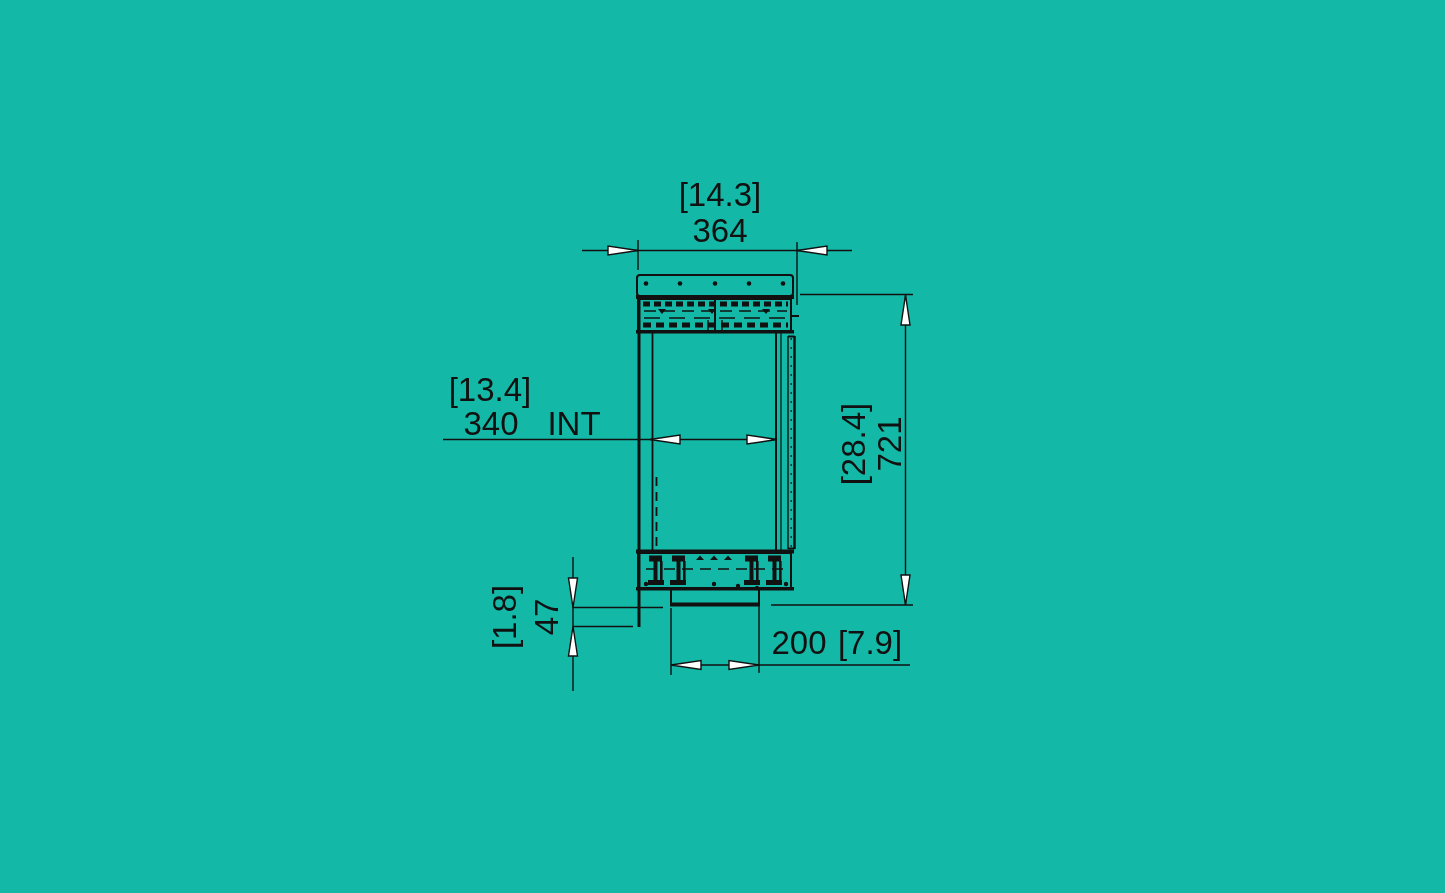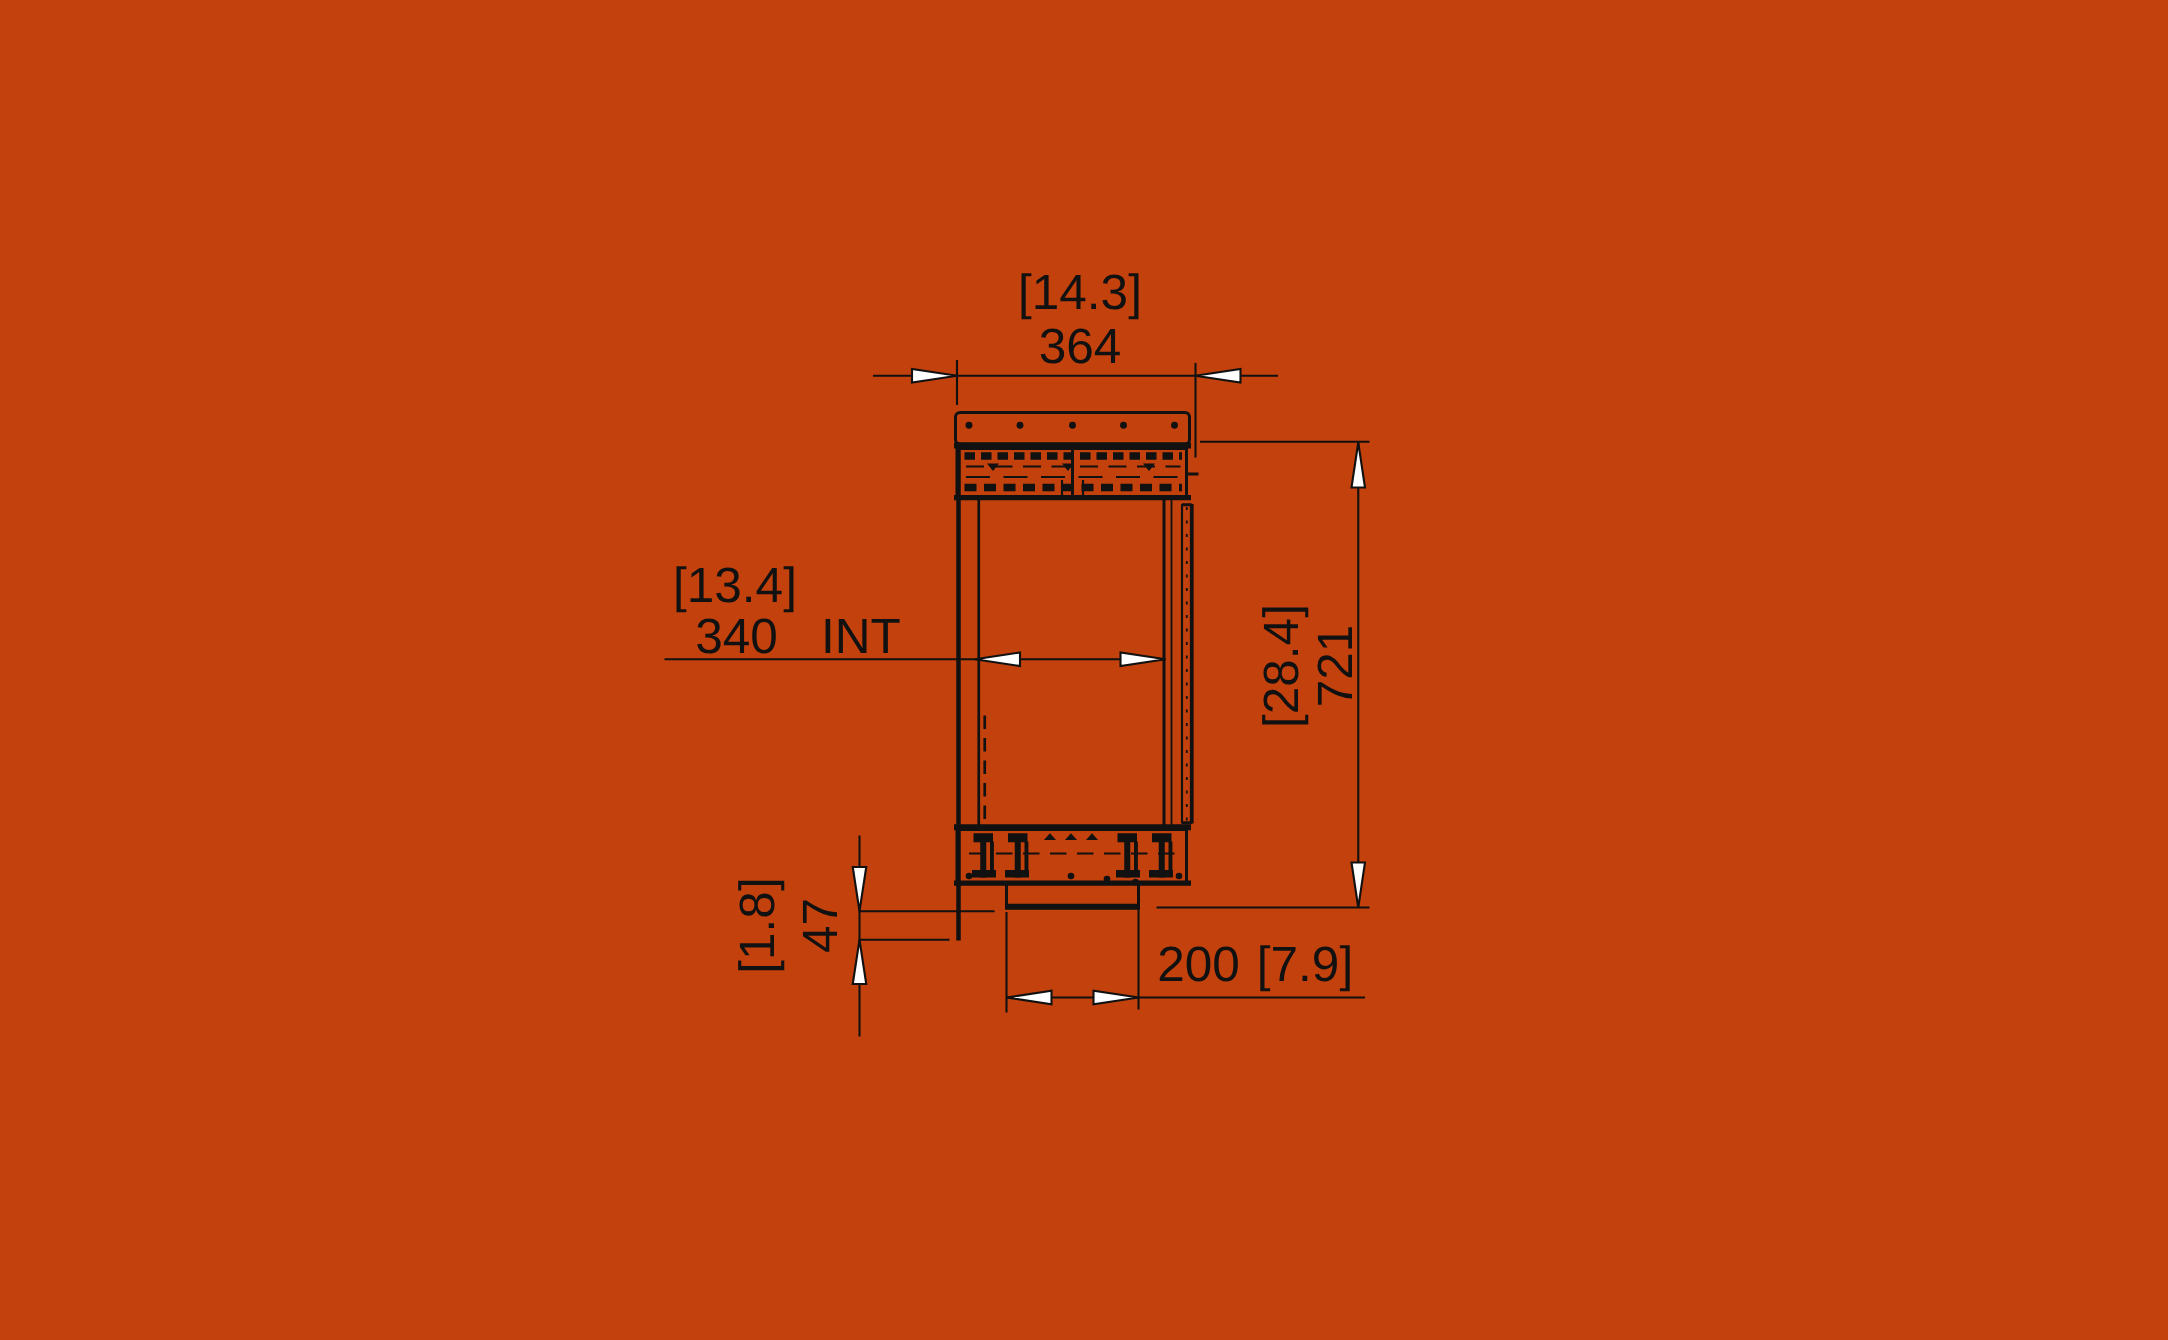--- a/index.html
+++ b/index.html
@@ -4,21 +4,21 @@
 <style>
   html, body {
     margin: 0;
     padding: 0;
     background: #ffffff;
   }
   .page {
     position: relative;
     width: 1445px;
     height: 893px;
-    background: #c2410c;
+    background: #14b8a6;
     overflow: hidden;
     font-family: "Liberation Sans", "DejaVu Sans", sans-serif;
   }
   svg { display: block; }
   svg text {
     font-family: "Liberation Sans", "DejaVu Sans", sans-serif;
     fill: #111111;
   }
   .dim-text  { font-size: 33px; }
   .drawn     { stroke: #111111; fill: none; }

